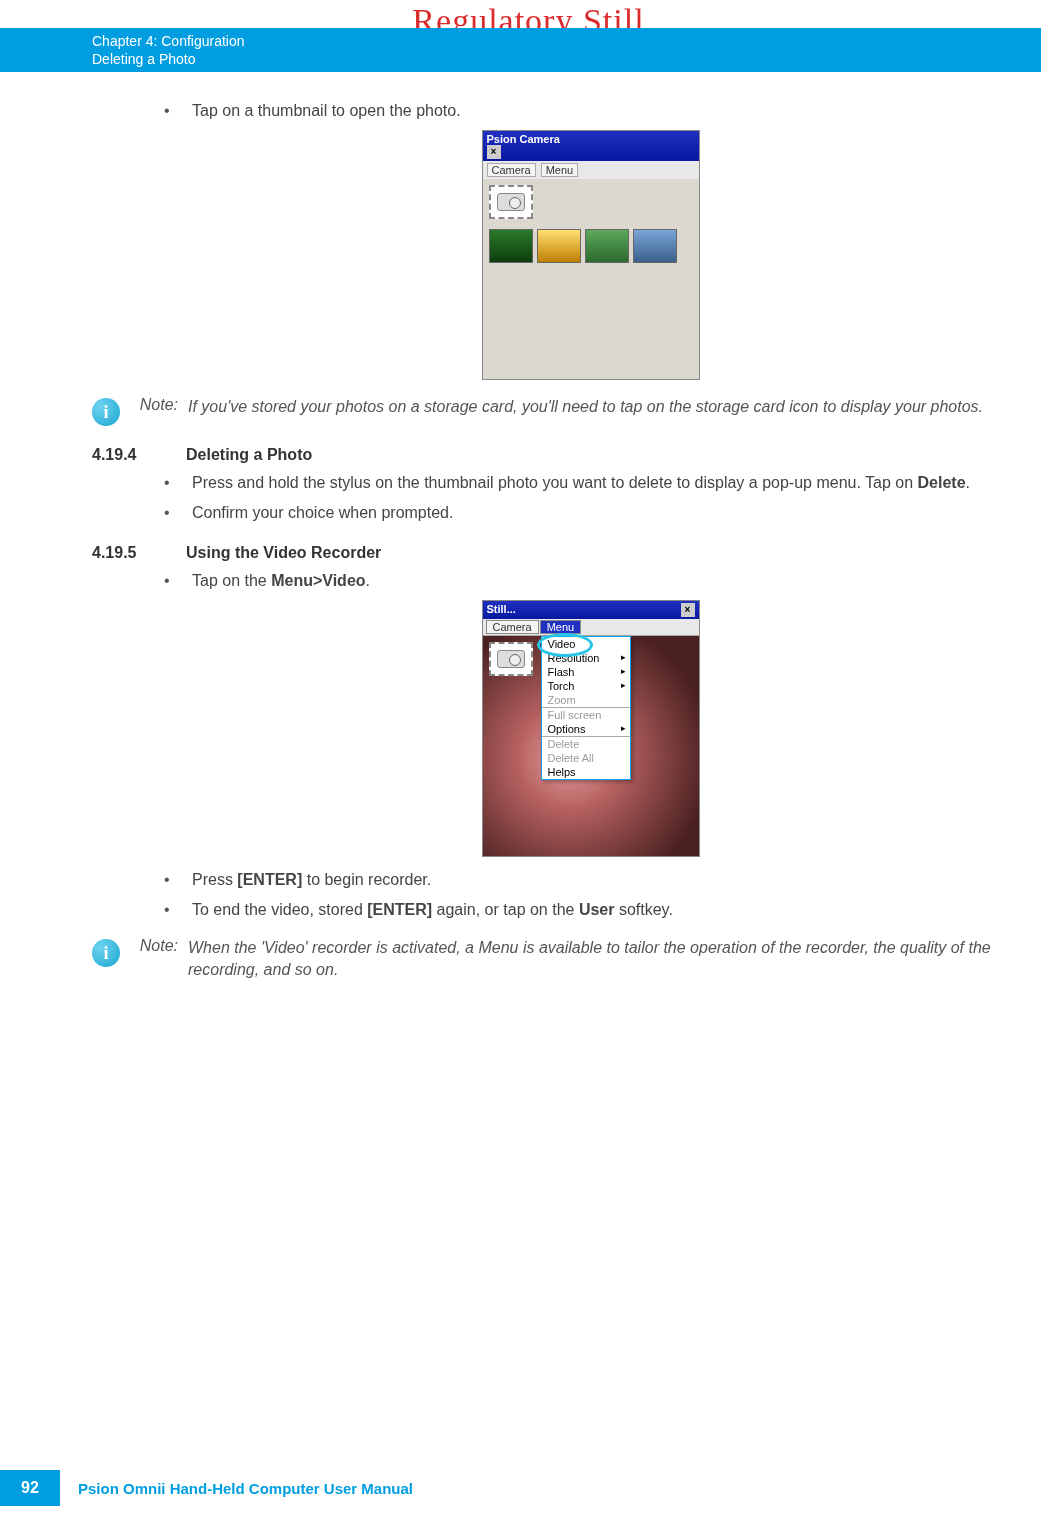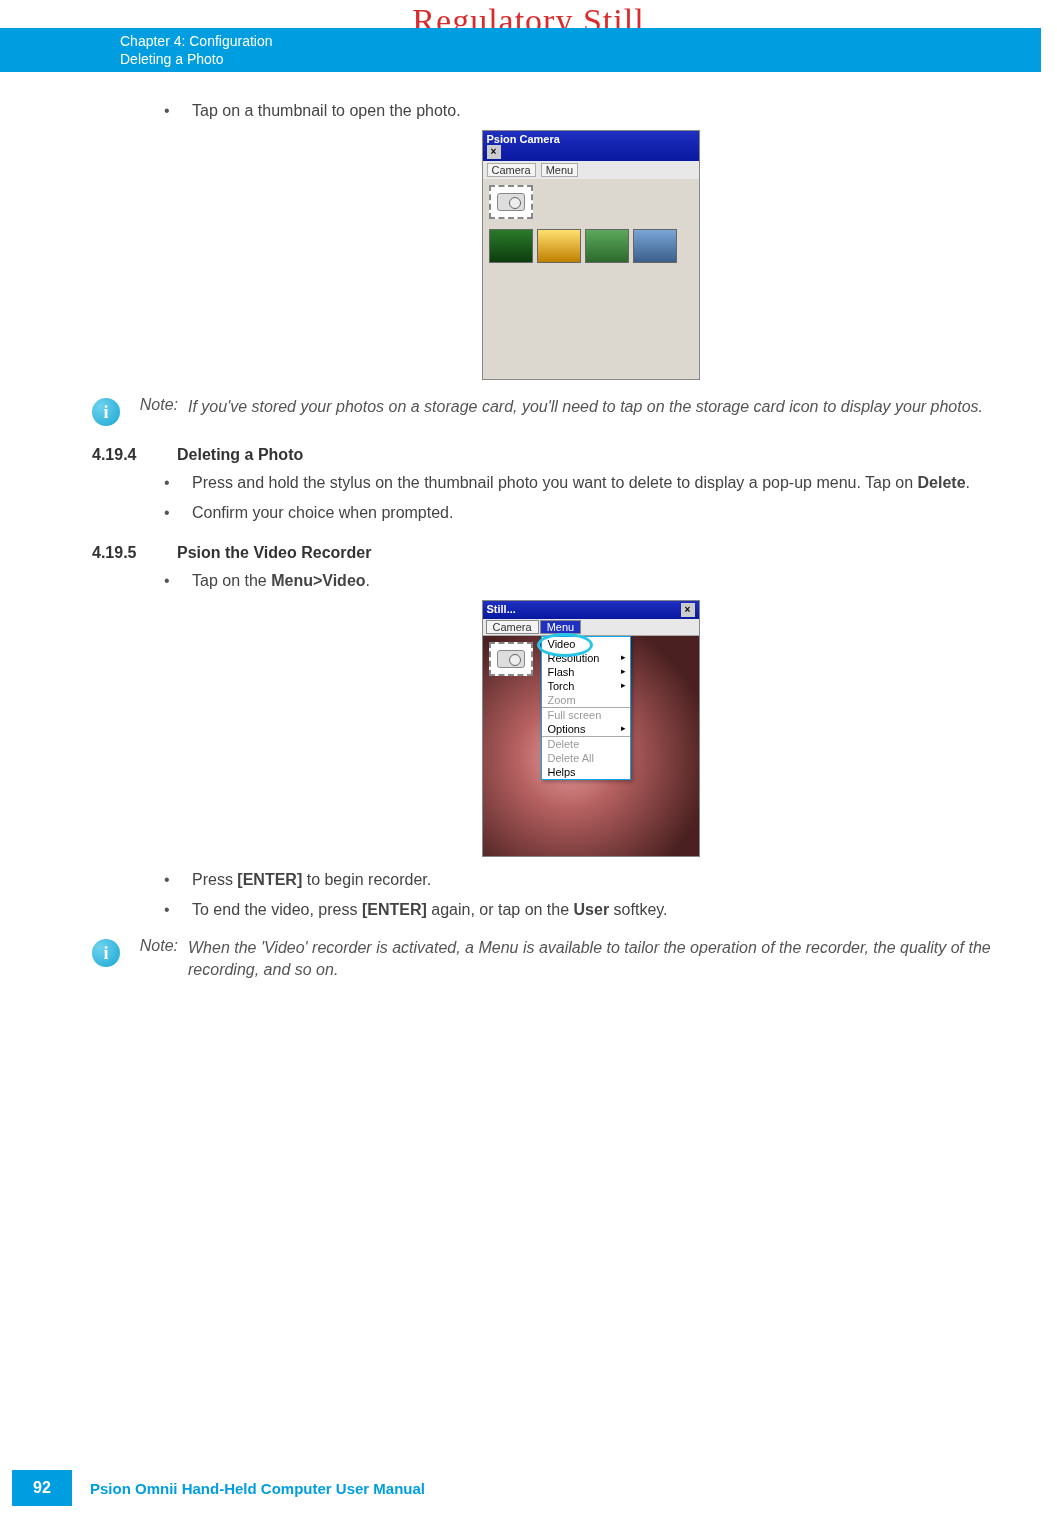--- a/index.html
+++ b/index.html
@@ -23,21 +23,21 @@
     letter-spacing: 1px;
   }
   .header-bar {
     position: absolute;
     top: 28px;
     left: 0;
     right: 16px;
     height: 44px;
     background: #009ee0;
     color: #fff;
-    padding-left: 120px;
+    padding-left: 92px;
     padding-top: 4px;
     font-family: Arial, sans-serif;
     font-size: 14px;
     line-height: 18px;
   }
   .content {
     position: absolute;
     top: 100px;
     left: 92px;
     right: 40px;
@@ -53,21 +53,21 @@
   }
   ul.bullets li::before {
     content: "•";
     position: absolute;
     left: 0;
     top: 0;
     color: #555;
   }
   .section-row {
     display: flex;
-    gap: 23px;
+    gap: 32px;
     margin-top: 20px;
     margin-bottom: 8px;
   }
   .section-num { font-weight: bold; width: 62px; }
   .section-title { font-weight: bold; }
   .note-row {
     display: flex;
     gap: 10px;
     margin-top: 16px;
     margin-bottom: 10px;
@@ -237,21 +237,20 @@
     display: flex; align-items: center; justify-content: center;
   }
 
   .footer-bar {
     position: absolute;
     bottom: 30px;
     left: 0; right: 0;
     display: flex;
     align-items: center;
     height: 36px;
-    padding-left: 12px;
   }
   .page-box {
     width: 60px; height: 36px;
     background: #009ee0;
     color: #fff;
     font-weight: bold;
     display: flex; align-items: center; justify-content: center;
     margin-right: 18px;
     font-size: 16px;
   }
@@ -316,21 +315,21 @@
     <ul class="bullets">
       <li>
         <span>Press and hold the stylus on the thumbnail photo you want to delete to display a pop-up menu. Tap on </span><span class="bold">Delete</span><span>.</span>
       </li>
       <li>Confirm your choice when prompted.</li>
     </ul>
   </div>
 
   <div class="section-row">
     <div class="section-num">4.19.5</div>
-    <div class="section-title">Psion the Video Recorder</div>
+    <div class="section-title">Using the Video Recorder</div>
   </div>
 
   <div class="indent-block">
     <ul class="bullets">
       <li>
         <span>Tap on the </span><span class="bold">Menu&gt;Video</span><span>.</span>
       </li>
     </ul>
 
     <div class="screenshot2">
@@ -361,21 +360,21 @@
           <div class="ss1-camera-icon"></div>
         </div>
       </div>
     </div>
 
     <ul class="bullets">
       <li>
         <span>Press </span><span class="bold">[ENTER]</span><span> to begin recorder.</span>
       </li>
       <li>
-        <span>To end the video, press </span><span class="bold">[ENTER]</span><span> again, or tap on the </span><span class="bold">User</span><span> softkey.</span>
+        <span>To end the video, stored </span><span class="bold">[ENTER]</span><span> again, or tap on the </span><span class="bold">User</span><span> softkey.</span>
       </li>
     </ul>
   </div>
 
   <div class="note-row">
     <div class="info-icon">i</div>
     <div class="note-label">Note:</div>
     <div class="note-text">When the 'Video' recorder is activated, a Menu is available to tailor the operation of the recorder, the quality of the recording, and so on.</div>
   </div>
 

